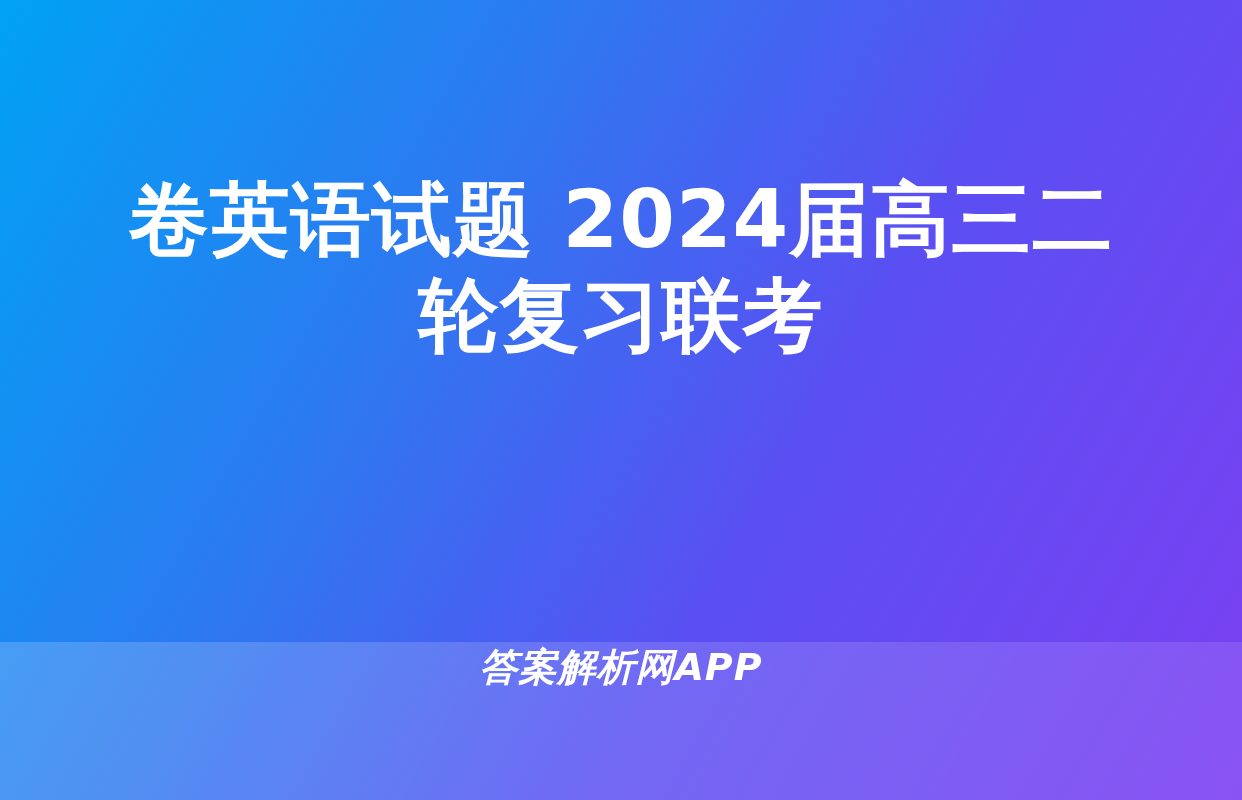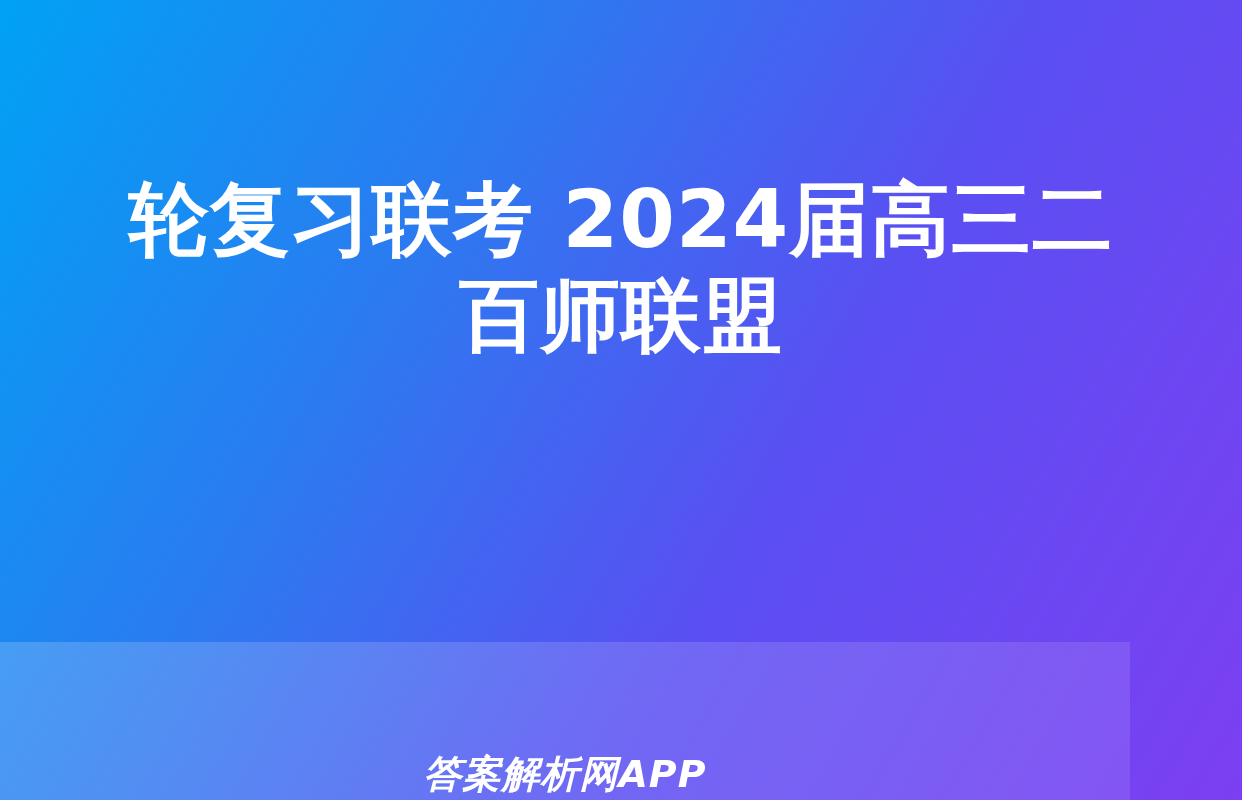--- a/index.html
+++ b/index.html
@@ -34,44 +34,44 @@
     font-weight: 700;
     font-size: 80px;
     line-height: 96px;
     letter-spacing: 1px;
     white-space: nowrap;
   }
   .footer-band {
     position: absolute;
     left: 0;
     bottom: 0;
-    width: 1130px;
+    width: 1242px;
     height: 158px;
     background: linear-gradient(120deg, rgba(255,255,255,0.18) 0%, rgba(255,255,255,0.14) 55%, rgba(255,255,255,0.10) 100%);
     display: flex;
-    align-items: flex-end;
+    align-items: flex-start;
     justify-content: center;
   }
   .watermark {
     color: #ffffff;
     font-family: "DejaVu Sans", sans-serif;
     font-weight: 700;
     font-style: italic;
     font-size: 38px;
     letter-spacing: 1px;
     white-space: nowrap;
   }
 </style>
 </head>
 <body>
 
 <div class="banner">
 
   <div class="title-area">
-    <div class="title-line">轮复习联考 2024届高三二</div>
-    <div class="title-line">百师联盟</div>
+    <div class="title-line">卷英语试题 2024届高三二</div>
+    <div class="title-line">轮复习联考</div>
   </div>
 
   <div class="footer-band">
     <div class="watermark">答案解析网APP</div>
   </div>
 
 </div>
 
 </body></html>

